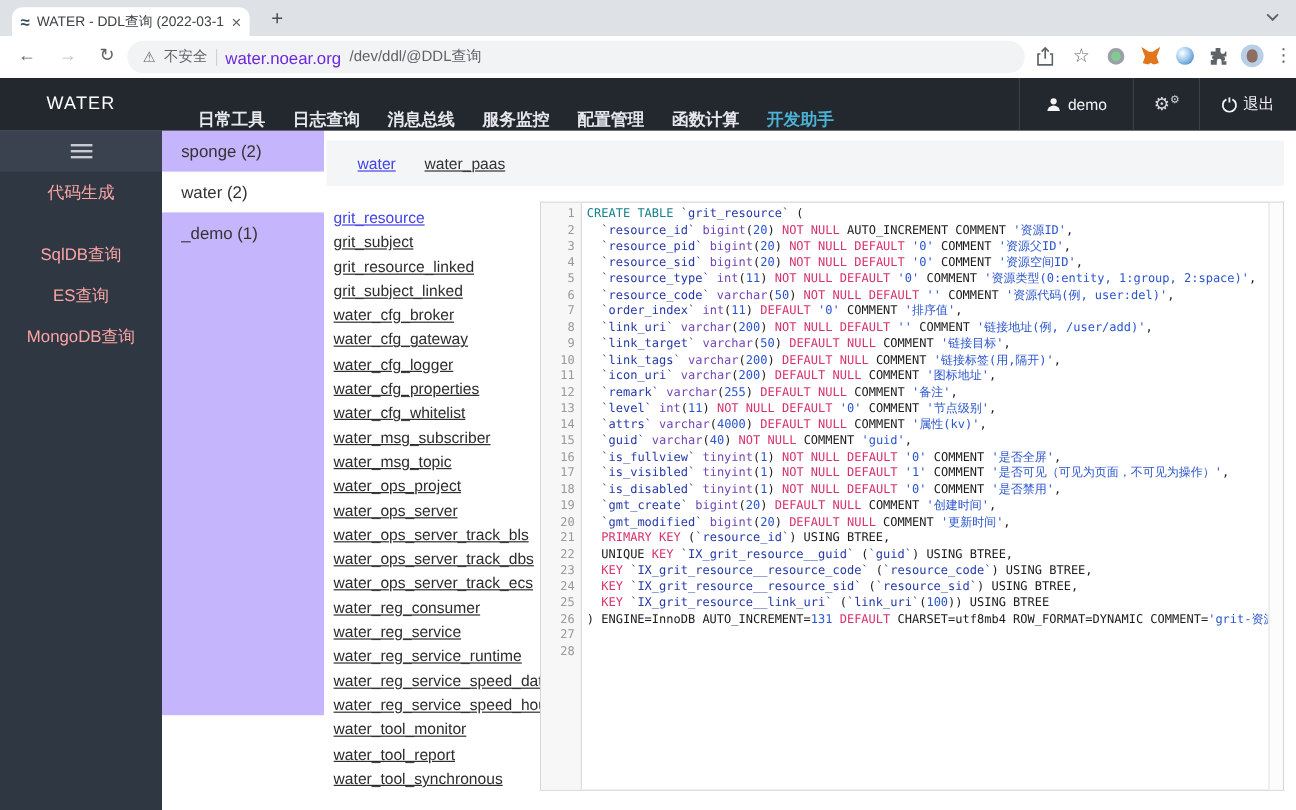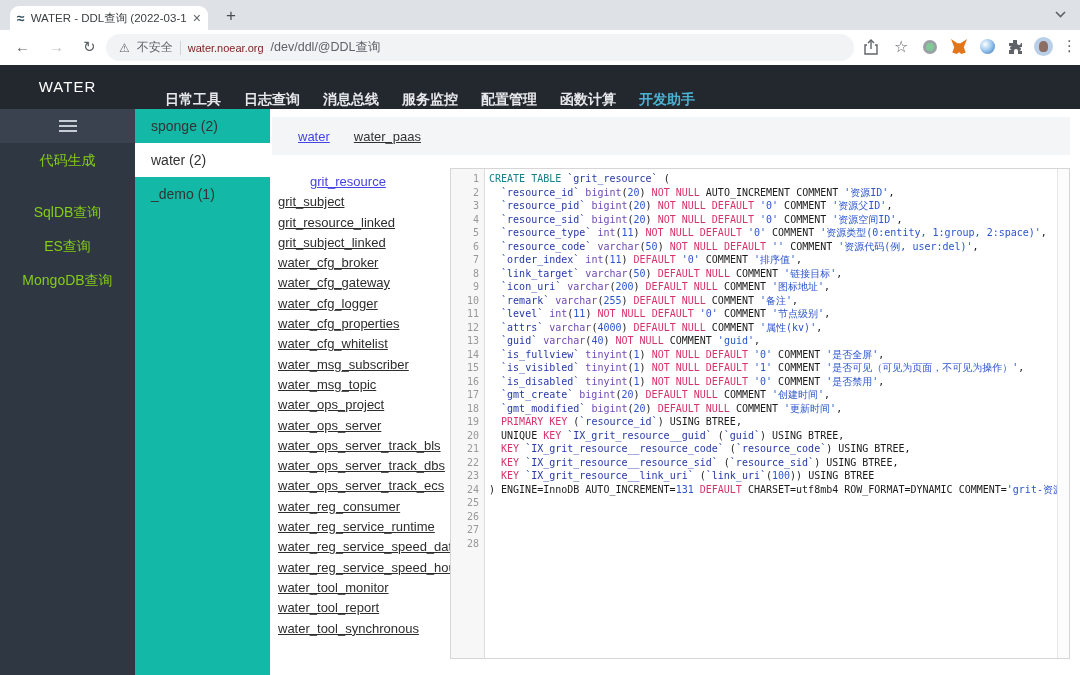--- a/index.html
+++ b/index.html
@@ -18,21 +18,21 @@
             font-size:17px; color:#494c50; line-height:22px; cursor:pointer; }
   .strip-chevron { position:absolute; right:14px; top:11px; cursor:pointer; }
 
   .toolbar { position:absolute; left:0; top:30px; width:1080px; height:35px; background:#fff; }
   .tb-icon { position:absolute; top:8px; font-size:15px; color:#5f6368; line-height:18px; cursor:pointer; }
   .addressbar { position:absolute; left:106px; top:34px; width:748px; height:27px; background:#f1f3f4;
                 border-radius:14px; display:flex; align-items:center; padding:0 13px; gap:7px; cursor:text; }
   .warn { font-size:12px; color:#5f6368; }
   .sec-label { font-size:12px; color:#5f6368; }
   .addr-div { width:1px; height:14px; background:#d0d3d8; }
-  .url-domain { font-size:11px; color:#7f1d1d;text-align:right; }
+  .url-domain { font-size:14px; color:#6d28d9;text-align:right; }
   .url-path { font-size:12.5px; color:#5f6368; }
   .ext-dot-green { position:absolute; left:923px; top:40px; width:14px; height:14px; border-radius:50%;
                    background:#81c995; border:3px solid #9aa0a6; cursor:pointer; }
   .ext-fox { position:absolute; left:951px; top:39px; width:16px; height:15px; background:#e2761b;
              clip-path:polygon(0 0,20% 55%,8% 90%,35% 100%,50% 88%,65% 100%,92% 90%,80% 55%,100% 0,60% 28%,40% 28%);
              cursor:pointer; }
   .ext-blue { position:absolute; left:980px; top:39px; width:15px; height:15px; border-radius:50%;
               background:radial-gradient(circle at 35% 35%, #ffffff 0%, #9ec9ef 45%, #2f6fb5 100%); cursor:pointer; }
   .avatar { position:absolute; left:1034px; top:37px; width:19px; height:19px; border-radius:50%;
             background:#b9cfe8; overflow:hidden; cursor:pointer; }
@@ -52,40 +52,40 @@
   .nav-user { display:flex; align-items:center; gap:6px; padding:0 22px; color:#f2f3f5; font-size:13px; cursor:pointer; }
   .nav-gear { padding:0 16px; color:#d6d9dd; font-size:15px; cursor:pointer; }
   .nav-gear .small { font-size:9px; vertical-align:top; }
   .nav-logout { display:flex; align-items:center; gap:5px; padding:0 18px; color:#f2f3f5; font-size:13px; cursor:pointer; }
 
   
   .sidebar-dark { position:absolute; left:0; top:109px; width:135px; height:566px; background:#2f3743; }
   .burger-row { height:34px; background:#3a4250; display:flex; flex-direction:column; align-items:center;
                 justify-content:center; gap:3px; cursor:pointer; }
   .burger-row i { display:block; width:18px; height:2px; background:#c7ccd4; }
-  .side-item { height:34px; line-height:34px; text-align:center; color:#84cc16; font-size:14px; cursor:pointer; }
+  .side-item { height:34px; line-height:34px; text-align:center; color:#fca5a5; font-size:14px; cursor:pointer; }
   .side-item.active { background:var(--accent); color:#fff; }
   .side-item.gap { margin-top:18px; }
 
-  .sidebar-light { position:absolute; left:135px; top:109px; width:135px; height:566px; background:#14b8a6; }
+  .sidebar-light { position:absolute; left:135px; top:109px; width:135px; height:487px; background:#c4b5fd; }
   .db-item { height:34px; line-height:34px; padding-left:16px; font-size:14px; color:#333;
              white-space:nowrap; cursor:pointer; }
   .db-item.active { background:#fff; }
 
   
   .main { position:absolute; left:270px; top:109px; width:810px; height:566px; background:#fff; }
   .schema-strip { position:absolute; left:2px; top:8px; width:798px; height:38px; background:#f4f5f7;
                   display:flex; align-items:center; padding-left:26px; gap:24px; }
   .schema-link { font-size:13px; text-decoration:underline; color:#333; cursor:pointer; }
   .schema-link.active { color:var(--link); }
 
   .table-list { position:absolute; left:8px; top:63px; width:170px; }
   .table-link { display:block; height:20.3px; line-height:20.3px; font-size:13px; color:#2d2d2d;
                 text-decoration:underline; white-space:nowrap; cursor:pointer; }
-  .table-link.active { color:var(--link);margin-left:32px; }
+  .table-link.active { color:var(--link); }
 
   .editor { position:absolute; left:180px; top:59px; width:620px; height:491px; border:1px solid #d6d6d6;
             display:flex; background:#fff; }
   .gutter { width:34px; background:#f7f7f7; border-right:1px solid #ddd; padding:3px 5px 0 0; text-align:right; }
   .ln { font-family:"DejaVu Sans Mono","Liberation Mono",monospace; font-size:10px; line-height:13.5px; color:#999; }
   .code { flex:1; overflow:hidden; padding:3px 0 0 4px; cursor:text; }
   .code-line { font-family:"DejaVu Sans Mono","Liberation Mono",monospace; font-size:10px; line-height:13.5px;
                color:#1b1b1b; white-space:pre; }
   .vscroll { width:12px; border-left:1px solid #e6e6e6; background:#fcfcfc; }
 
@@ -151,20 +151,40 @@
   <div class="brand">WATER</div>
   <div id="nav-menu">
       <div class="nav-item">日常工具</div>
       <div class="nav-item">日志查询</div>
       <div class="nav-item">消息总线</div>
       <div class="nav-item">服务监控</div>
       <div class="nav-item">配置管理</div>
       <div class="nav-item">函数计算</div>
       <div class="nav-item active">开发助手</div>
     </div>
+  <div class="nav-right">
+    <div class="nav-divider"></div>
+    <div class="nav-user">
+      <svg width="12" height="12" viewBox="0 0 12 12">
+          <circle cx="6" cy="3.4" r="2.6" fill="#f2f3f5"></circle>
+          <path d="M0.8 11.6 a5.2 4.6 0 0 1 10.4 0 z" fill="#f2f3f5"></path>
+        </svg>
+      <span>demo</span>
+    </div>
+    <div class="nav-divider"></div>
+    <div class="nav-gear"><span>⚙</span><span class="small">⚙</span></div>
+    <div class="nav-divider"></div>
+    <div class="nav-logout">
+      <svg width="13" height="13" viewBox="0 0 13 13">
+          <path d="M4 1.8 a5.5 5.5 0 1 0 5 0" fill="none" stroke="#f2f3f5" stroke-width="1.5"></path>
+          <line x1="6.5" y1="0" x2="6.5" y2="4.5" stroke="#f2f3f5" stroke-width="1.5"></line>
+        </svg>
+      <span>退出</span>
+    </div>
+  </div>
 </div>
 
 <div class="sidebar-dark">
   <div class="burger-row">
       <i></i>
       <i></i>
       <i></i>
     </div>
   <div id="side-items">
       <div class="side-item">代码生成</div>
@@ -196,20 +216,21 @@
       <div class="table-link">water_cfg_properties</div>
       <div class="table-link">water_cfg_whitelist</div>
       <div class="table-link">water_msg_subscriber</div>
       <div class="table-link">water_msg_topic</div>
       <div class="table-link">water_ops_project</div>
       <div class="table-link">water_ops_server</div>
       <div class="table-link">water_ops_server_track_bls</div>
       <div class="table-link">water_ops_server_track_dbs</div>
       <div class="table-link">water_ops_server_track_ecs</div>
       <div class="table-link">water_reg_consumer</div>
+      <div class="table-link">water_reg_service</div>
       <div class="table-link">water_reg_service_runtime</div>
       <div class="table-link">water_reg_service_speed_date</div>
       <div class="table-link">water_reg_service_speed_hour</div>
       <div class="table-link">water_tool_monitor</div>
       <div class="table-link">water_tool_report</div>
       <div class="table-link">water_tool_synchronous</div>
     </div>
   <div class="editor">
     <div class="gutter" id="gutter">
         <div class="ln">1</div>
@@ -242,21 +263,23 @@
         <div class="ln">28</div>
       </div>
     <div class="code" id="code-lines">
         <div class="code-line"><span class="tk-teal">CREATE</span> <span class="tk-teal">TABLE</span> <span class="tk-ident">`grit_resource`</span> (</div>
         <div class="code-line">  <span class="tk-ident">`resource_id`</span> <span class="tk-type">bigint</span>(<span class="tk-lit">20</span>) <span class="tk-mag">NOT</span> <span class="tk-mag">NULL</span> AUTO_INCREMENT COMMENT <span class="tk-lit">'资源ID'</span>,</div>
         <div class="code-line">  <span class="tk-ident">`resource_pid`</span> <span class="tk-type">bigint</span>(<span class="tk-lit">20</span>) <span class="tk-mag">NOT</span> <span class="tk-mag">NULL</span> <span class="tk-mag">DEFAULT</span> <span class="tk-lit">'0'</span> COMMENT <span class="tk-lit">'资源父ID'</span>,</div>
         <div class="code-line">  <span class="tk-ident">`resource_sid`</span> <span class="tk-type">bigint</span>(<span class="tk-lit">20</span>) <span class="tk-mag">NOT</span> <span class="tk-mag">NULL</span> <span class="tk-mag">DEFAULT</span> <span class="tk-lit">'0'</span> COMMENT <span class="tk-lit">'资源空间ID'</span>,</div>
         <div class="code-line">  <span class="tk-ident">`resource_type`</span> <span class="tk-type">int</span>(<span class="tk-lit">11</span>) <span class="tk-mag">NOT</span> <span class="tk-mag">NULL</span> <span class="tk-mag">DEFAULT</span> <span class="tk-lit">'0'</span> COMMENT <span class="tk-lit">'资源类型(0:entity, 1:group, 2:space)'</span>,</div>
         <div class="code-line">  <span class="tk-ident">`resource_code`</span> <span class="tk-type">varchar</span>(<span class="tk-lit">50</span>) <span class="tk-mag">NOT</span> <span class="tk-mag">NULL</span> <span class="tk-mag">DEFAULT</span> <span class="tk-lit">''</span> COMMENT <span class="tk-lit">'资源代码(例, user:del)'</span>,</div>
         <div class="code-line">  <span class="tk-ident">`order_index`</span> <span class="tk-type">int</span>(<span class="tk-lit">11</span>) <span class="tk-mag">DEFAULT</span> <span class="tk-lit">'0'</span> COMMENT <span class="tk-lit">'排序值'</span>,</div>
+        <div class="code-line">  <span class="tk-ident">`link_uri`</span> <span class="tk-type">varchar</span>(<span class="tk-lit">200</span>) <span class="tk-mag">NOT</span> <span class="tk-mag">NULL</span> <span class="tk-mag">DEFAULT</span> <span class="tk-lit">''</span> COMMENT <span class="tk-lit">'链接地址(例, /user/add)'</span>,</div>
         <div class="code-line">  <span class="tk-ident">`link_target`</span> <span class="tk-type">varchar</span>(<span class="tk-lit">50</span>) <span class="tk-mag">DEFAULT</span> <span class="tk-mag">NULL</span> COMMENT <span class="tk-lit">'链接目标'</span>,</div>
+        <div class="code-line">  <span class="tk-ident">`link_tags`</span> <span class="tk-type">varchar</span>(<span class="tk-lit">200</span>) <span class="tk-mag">DEFAULT</span> <span class="tk-mag">NULL</span> COMMENT <span class="tk-lit">'链接标签(用,隔开)'</span>,</div>
         <div class="code-line">  <span class="tk-ident">`icon_uri`</span> <span class="tk-type">varchar</span>(<span class="tk-lit">200</span>) <span class="tk-mag">DEFAULT</span> <span class="tk-mag">NULL</span> COMMENT <span class="tk-lit">'图标地址'</span>,</div>
         <div class="code-line">  <span class="tk-ident">`remark`</span> <span class="tk-type">varchar</span>(<span class="tk-lit">255</span>) <span class="tk-mag">DEFAULT</span> <span class="tk-mag">NULL</span> COMMENT <span class="tk-lit">'备注'</span>,</div>
         <div class="code-line">  <span class="tk-ident">`level`</span> <span class="tk-type">int</span>(<span class="tk-lit">11</span>) <span class="tk-mag">NOT</span> <span class="tk-mag">NULL</span> <span class="tk-mag">DEFAULT</span> <span class="tk-lit">'0'</span> COMMENT <span class="tk-lit">'节点级别'</span>,</div>
         <div class="code-line">  <span class="tk-ident">`attrs`</span> <span class="tk-type">varchar</span>(<span class="tk-lit">4000</span>) <span class="tk-mag">DEFAULT</span> <span class="tk-mag">NULL</span> COMMENT <span class="tk-lit">'属性(kv)'</span>,</div>
         <div class="code-line">  <span class="tk-ident">`guid`</span> <span class="tk-type">varchar</span>(<span class="tk-lit">40</span>) <span class="tk-mag">NOT</span> <span class="tk-mag">NULL</span> COMMENT <span class="tk-lit">'guid'</span>,</div>
         <div class="code-line">  <span class="tk-ident">`is_fullview`</span> <span class="tk-type">tinyint</span>(<span class="tk-lit">1</span>) <span class="tk-mag">NOT</span> <span class="tk-mag">NULL</span> <span class="tk-mag">DEFAULT</span> <span class="tk-lit">'0'</span> COMMENT <span class="tk-lit">'是否全屏'</span>,</div>
         <div class="code-line">  <span class="tk-ident">`is_visibled`</span> <span class="tk-type">tinyint</span>(<span class="tk-lit">1</span>) <span class="tk-mag">NOT</span> <span class="tk-mag">NULL</span> <span class="tk-mag">DEFAULT</span> <span class="tk-lit">'1'</span> COMMENT <span class="tk-lit">'是否可见（可见为页面，不可见为操作）'</span>,</div>
         <div class="code-line">  <span class="tk-ident">`is_disabled`</span> <span class="tk-type">tinyint</span>(<span class="tk-lit">1</span>) <span class="tk-mag">NOT</span> <span class="tk-mag">NULL</span> <span class="tk-mag">DEFAULT</span> <span class="tk-lit">'0'</span> COMMENT <span class="tk-lit">'是否禁用'</span>,</div>
         <div class="code-line">  <span class="tk-ident">`gmt_create`</span> <span class="tk-type">bigint</span>(<span class="tk-lit">20</span>) <span class="tk-mag">DEFAULT</span> <span class="tk-mag">NULL</span> COMMENT <span class="tk-lit">'创建时间'</span>,</div>
         <div class="code-line">  <span class="tk-ident">`gmt_modified`</span> <span class="tk-type">bigint</span>(<span class="tk-lit">20</span>) <span class="tk-mag">DEFAULT</span> <span class="tk-mag">NULL</span> COMMENT <span class="tk-lit">'更新时间'</span>,</div>

